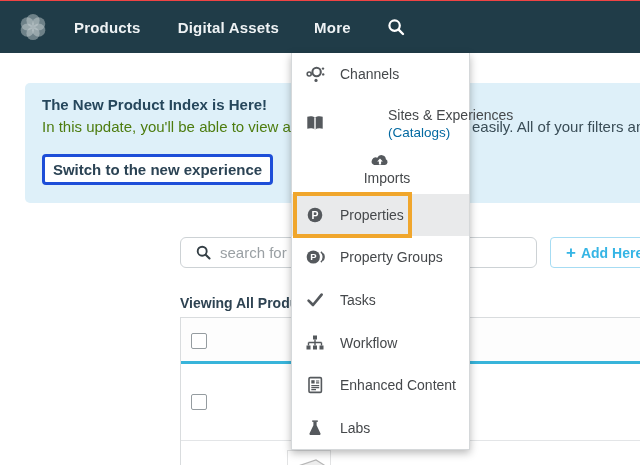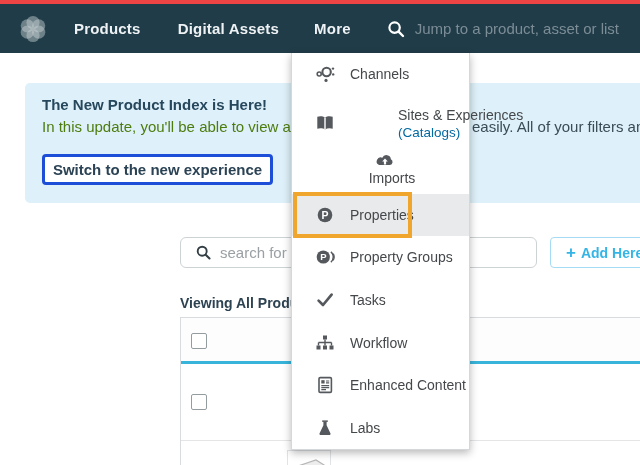--- a/index.html
+++ b/index.html
@@ -5,21 +5,21 @@
   * { box-sizing: border-box; margin: 0; padding: 0; }
   html, body {
     width: 640px; height: 465px; overflow: hidden; position: relative;
     background: #ffffff;
     font-family: "Liberation Sans", sans-serif;
   }
 
   
   .topnav {
     position: absolute; left: 0; top: 0; width: 640px; height: 53px;
-    background: #203c48; border-top: 4px solid #ef4444;
+    background: #203c48; border-top: 1px solid #ef4444;
     display: flex; align-items: center; z-index: 30;
   }
   .logo { width: 32px; height: 32px; margin-left: 17px; flex: none; }
   .nav-item {
     color: #eef2f4; font-size: 15px; font-weight: 600; letter-spacing: .2px;
     cursor: pointer; white-space: nowrap;
   }
   .nav-item.products { margin-left: 25px; }
   .nav-item.digital-assets { margin-left: 37px; }
   .nav-item.more { margin-left: 35px; }
@@ -110,21 +110,21 @@
   }
 
   
   .more-dropdown {
     position: absolute; left: 291px; top: 53px; width: 179px; height: 397px;
     background: #fff; border: 1px solid #d5d8da; border-top: none;
     box-shadow: 0 3px 8px rgba(0,0,0,.28);
     z-index: 40; display: flex; flex-direction: column;
   }
   .menu-item {
-    display: flex; align-items: center; padding-left: 23px; cursor: pointer; flex: none;
+    display: flex; align-items: center; padding-left: 13px; cursor: pointer; flex: none;
   }
   .menu-item .mi-icon { width: 20px; height: 20px; flex: none; margin-right: 15px; }
   .mi-label { font-size: 14px; color: #45484b; white-space: nowrap; }
   .mi-sublabel { font-size: 13.5px; color: #0369a1; white-space: nowrap; display: block; margin-top: 1px; }
   .h42 { height: 42px; } .h43 { height: 43px; } .h44 { height: 44px; flex-direction: column; } .h55 { height: 55px; gap: 48px; }
   .menu-item.highlighted { background: #e9eaeb; }
   .annotation-box {
     position: absolute; left: 1px; top: 139px; width: 119px; height: 46px;
     border: 4px solid #f0a62c; pointer-events: none; z-index: 50;
   }
@@ -147,21 +147,20 @@
   </span>
   <span class="nav-item products">Products</span>
   <span class="nav-item digital-assets">Digital Assets</span>
   <span class="nav-item more">More</span>
   <span class="nav-search-icon">
     <svg viewBox="0 0 18 18" width="18" height="18">
       <circle cx="7.6" cy="7.6" r="5.2" stroke="#ffffff" stroke-width="2.2" fill="none"></circle>
       <line x1="11.6" y1="11.6" x2="16" y2="16" stroke="#ffffff" stroke-width="2.4" stroke-linecap="round"></line>
     </svg>
   </span>
-  <input class="nav-search-input" type="text" placeholder="Jump to a product, asset or list" style="">
 </div>
 
 <div class="banner">
   <div class="banner-title">The New Product Index is Here!</div>
   <div class="banner-body-left">In this update, you'll be able to view a</div>
   <div class="banner-body-right">easily. All of your filters an</div>
   <button class="banner-button">Switch to the new experience</button>
 </div>
 
 <div class="toolbar-search">

